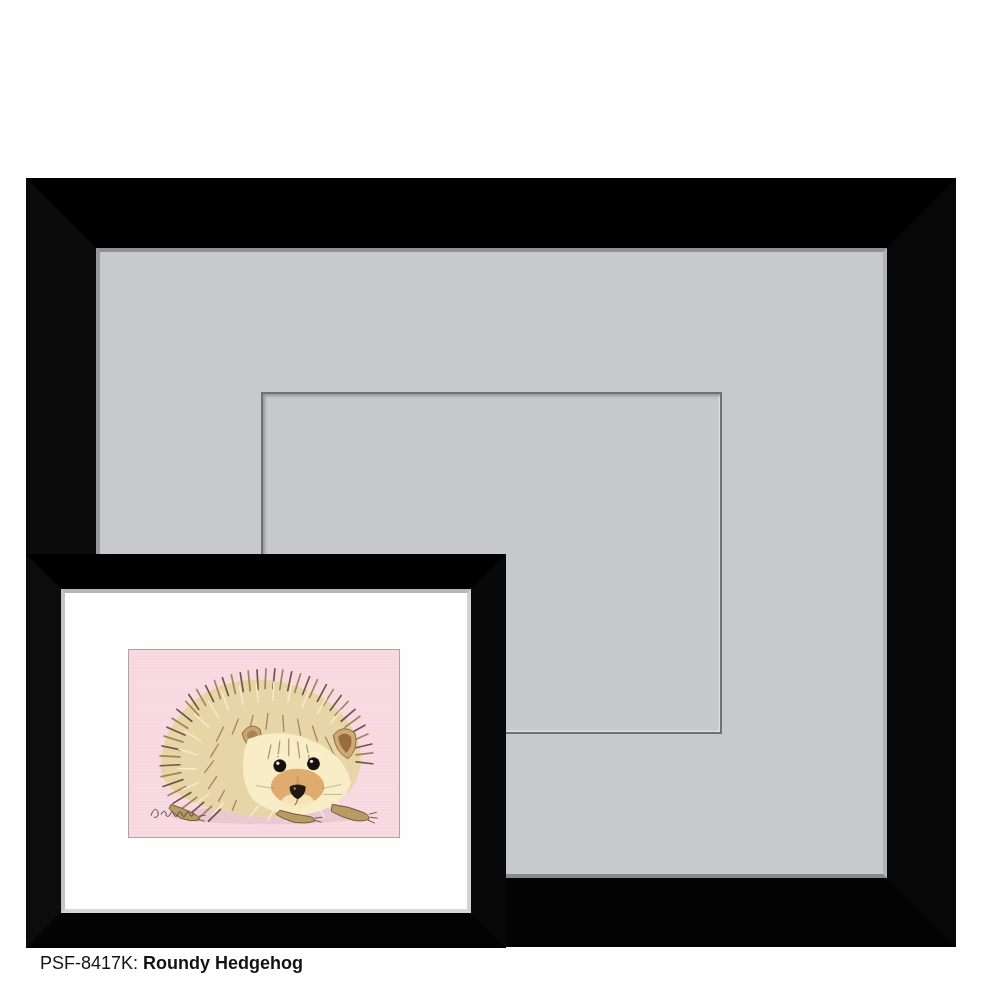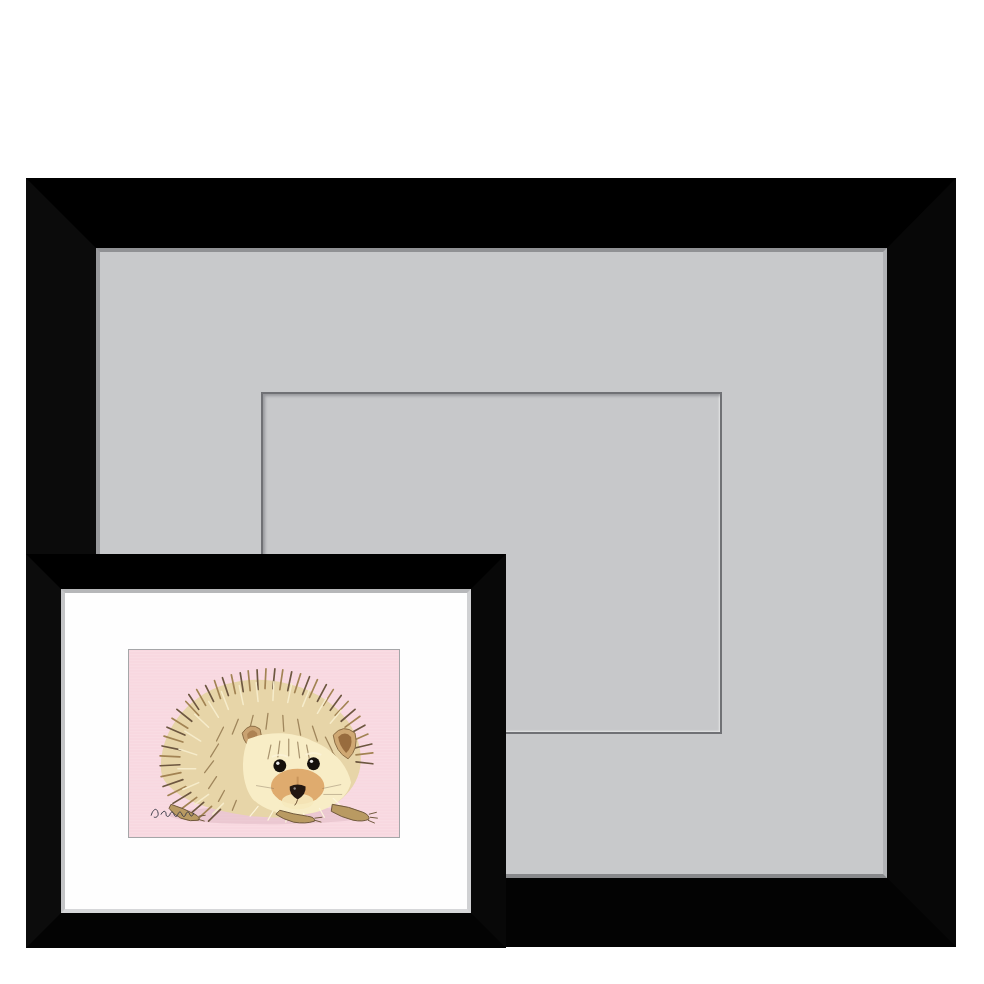--- a/index.html
+++ b/index.html
@@ -161,14 +161,17 @@
             <path d="M242,166L250,164 M243,169L251,170 M241,172L248,175 M187,170L195,169 M187,172L194,174 M70,168L77,167 M69,171L76,173" fill="none"></path>
           </g>
 
           <path stroke="#3c3c48" stroke-width="1" fill="none" stroke-linecap="round" d="M22,167 c2,-7 6,-8 7,-2 c0.5,3 -2,5 -4,4 m7,-3 c2,-4 5,-4 5,0 c0,3 3,3 4,0
                    c1,-3 3,-3 4,0 c1,3 3,3 4,0 c1,-3 3,-3 4,0 c1,3 3,3 4,0 c1,-3 3,-3 4,0 c1,3 3,2 4,-1"></path>
         </svg>
       </div>
     </div>
   </div>
 
+  <div class="caption">
+    <span class="sku">PSF-8417K:</span><span class="title">Roundy Hedgehog</span>
+  </div>
 
 </div>
 
 </body></html>

